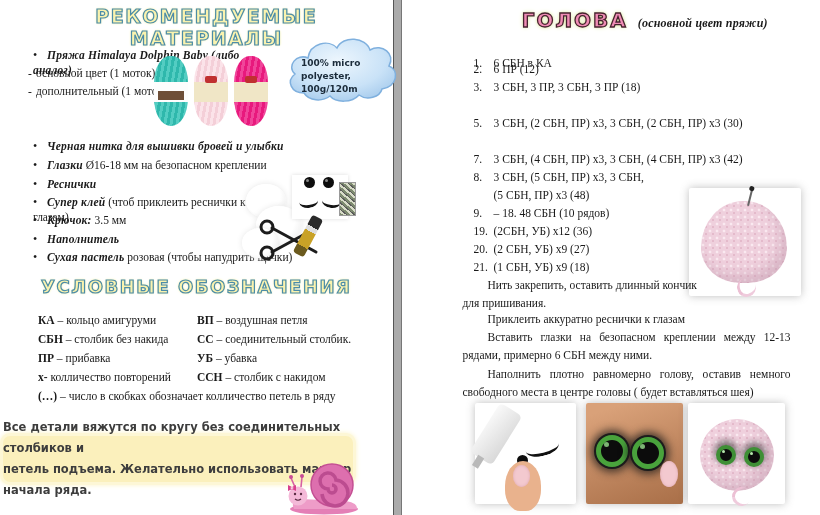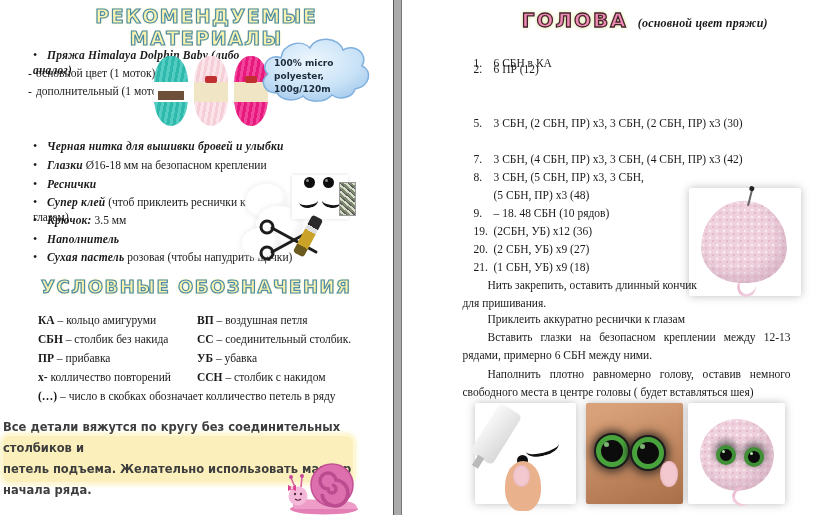--- a/index.html
+++ b/index.html
@@ -24,21 +24,21 @@
   .bullet b i{letter-spacing:.2px;}
   .bullet.dash{left:28px;}
   .bullet.dash .mk{width:8px;}
   .leg{position:absolute;font-size:11.5px;line-height:15px;}
   .leg b{font-weight:700;}
   .notebox{position:absolute;left:0px;top:433px;width:350px;height:46px;background:#FBF0BC;border:3px solid #FDF7D6;border-radius:10px;
     box-shadow:0 0 5px #FCF4C6;display:flex;align-items:center;justify-content:center;}
   .notebox .txt{font-family:"DejaVu Sans",sans-serif;font-weight:700;font-size:11.5px;line-height:21px;color:#3d3d3d;text-align:left;white-space:pre-line;}
 
   
-  .cloud{position:absolute;left:255px;top:31px;width:120px;height:78px;}
+  .cloud{position:absolute;left:282px;top:31px;width:120px;height:78px;}
   .cloud .ctext{position:absolute;left:19px;top:26px;font-family:"DejaVu Sans",sans-serif;font-weight:700;font-size:9px;line-height:13px;color:#1b2b3a;}
 
   
   .yarns{position:absolute;left:154px;top:56px;width:118px;height:72px;display:flex;gap:6px;}
   .skein{position:relative;width:34px;height:70px;border-radius:46% 46% 48% 48%/38% 38% 40% 40%;}
   .sk-teal{background:repeating-linear-gradient(100deg,#2FB8AC 0 3px,#53CDC2 3px 6px);}
   .sk-pink{background:repeating-linear-gradient(100deg,#F4CFD8 0 3px,#FBE3E9 3px 6px);}
   .sk-mag{background:repeating-linear-gradient(100deg,#E8197D 0 3px,#F0459A 3px 6px);}
   .lbl{position:absolute;left:0;right:0;top:26px;height:20px;}
   .lbl-teal{background:#fdfdfd;}
@@ -202,20 +202,21 @@
   <div class="gutter"></div>
 
   <div class="page page-right">
     <div class="headrow">
       <span class="bubble t-head" style="position:static">ГОЛОВА</span>
       <span class="sub">(основной цвет пряжи)</span>
     </div>
 
     <div class="step" style="top:54px"><span class="n">1.</span><span class="t">6 СБН в КА</span></div>
     <div class="step" style="top:60px"><span class="n">2.</span><span class="t">6 ПР (12)</span></div>
+    <div class="step" style="top:78px"><span class="n">3.</span><span class="t">3 СБН, 3 ПР, 3 СБН, 3 ПР (18)</span></div>
     <div class="step" style="top:114px"><span class="n">5.</span><span class="t">3 СБН, (2 СБН, ПР) х3, 3 СБН, (2 СБН, ПР) х3 (30)</span></div>
     <div class="step" style="top:150px"><span class="n">7.</span><span class="t">3 СБН, (4 СБН, ПР) х3, 3 СБН, (4 СБН, ПР) х3 (42)</span></div>
     <div class="step" style="top:168px;width:210px"><span class="n">8.</span><span class="t">3 СБН, (5 СБН, ПР) х3, 3 СБН,
 (5 СБН, ПР) х3 (48)</span></div>
     <div class="step" style="top:204px"><span class="n">9.</span><span class="t">– 18. 48 СБН (10 рядов)</span></div>
     <div class="step" style="top:222px"><span class="n">19.</span><span class="t">(2СБН, УБ) х12 (36)</span></div>
     <div class="step" style="top:240px"><span class="n">20.</span><span class="t">(2 СБН, УБ) х9 (27)</span></div>
     <div class="step" style="top:258px"><span class="n">21.</span><span class="t">(1 СБН, УБ) х9 (18)</span></div>
 
     <div class="photo" style="left:287px;top:188px;width:112px;height:108px">

